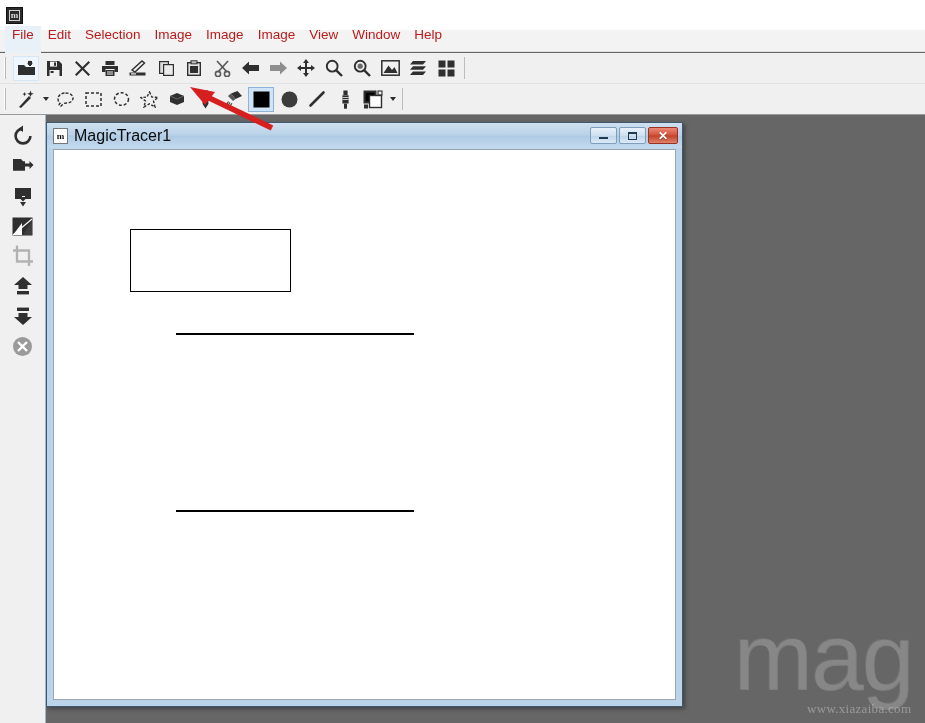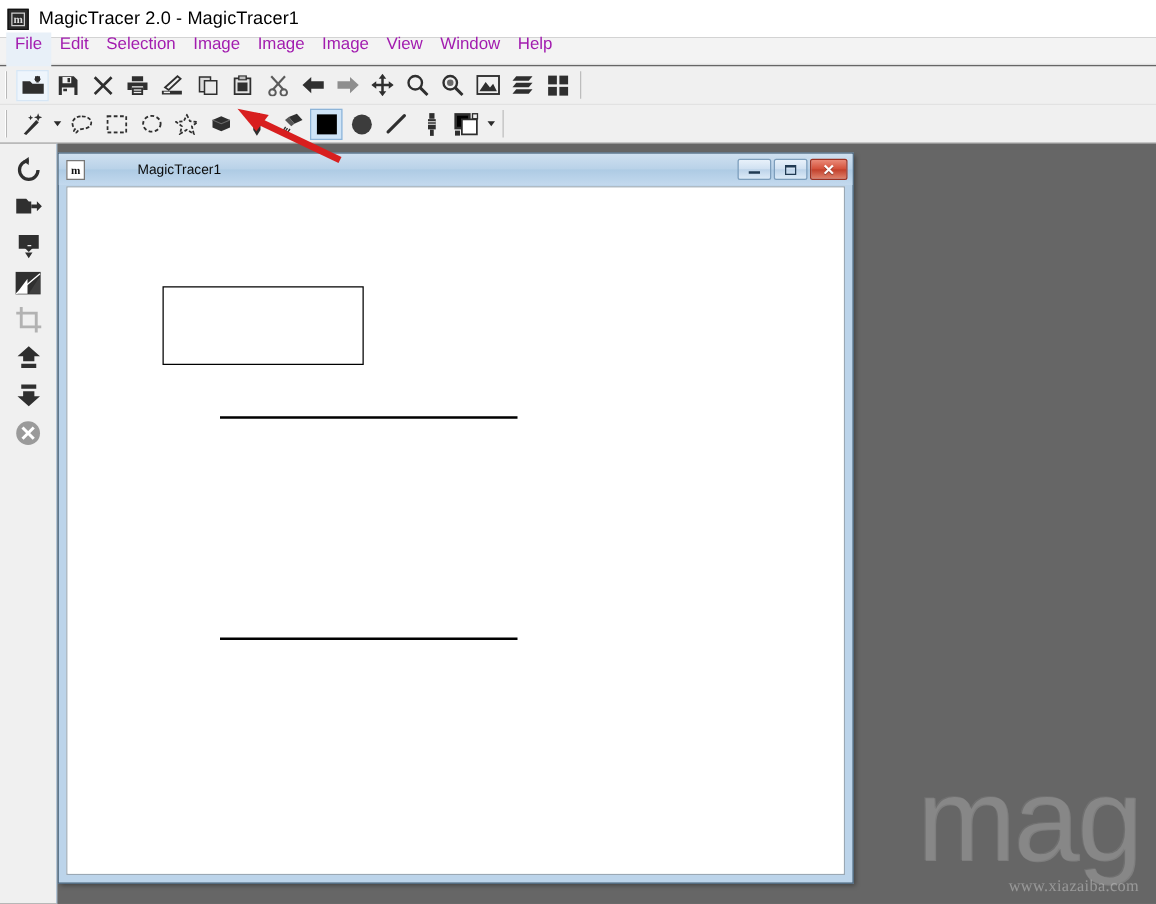--- a/index.html
+++ b/index.html
@@ -70,21 +70,21 @@
     width: 925px; height: 22px;
     background: #f3f3f3;
     border-bottom: 1px solid #dfdfdf;
     box-sizing: border-box;
     display: flex;
     align-items: center;
     padding-left: 5px;
   }
   .menu-item {
     font-size: 13.5px;
-    color: #a21caf;
+    color: #b91c1c;
     padding: 2px 7px 14px 7px;
     line-height: 1;
     white-space: nowrap;
     cursor: default;
   }
   .menu-item.active {
     background: #e8f0f8;
   }
 
   
@@ -206,25 +206,24 @@
     font-size: 9px;
     font-family: "Liberation Serif", serif;
     font-weight: bold;
     color: #111;
     display: flex; align-items: center; justify-content: center;
     margin-right: 6px;
     flex: none;
     position: relative;
   }
   .child-title-text {
-    font-size: 11px;
+    font-size: 16px;
     color: #0b0b0b;
     flex: 1;
     white-space: nowrap;
-    margin-left: 36px;
   }
   .winbtns { display: flex; align-items: center; gap: 2px; flex: none;}
   .wbtn {
     width: 27px; height: 17px;
     border: 1px solid #7d9ebc;
     box-sizing: border-box;
     background: linear-gradient(to bottom, #e8f1fa 0%, #cfe0f1 50%, #bcd3e9 51%, #dceaf7 100%);
     display: flex; align-items: center; justify-content: center;
     border-radius: 2px;
   }
@@ -321,21 +320,20 @@
 </style>
 </head>
 <body>
 
 <div id="app">
 
   <div class="titlebar">
     <div class="app-icon">
       <div class="inner">m</div>
     </div>
-    <div class="title-text">MagicTracer 2.0 - MagicTracer1</div>
   </div>
 
   <div class="menubar">
     <div class="menu-item active">File</div>
     <div class="menu-item">Edit</div>
     <div class="menu-item">Selection</div>
     <div class="menu-item">Image</div>
     <div class="menu-item">Image</div>
     <div class="menu-item">Image</div>
     <div class="menu-item">View</div>

